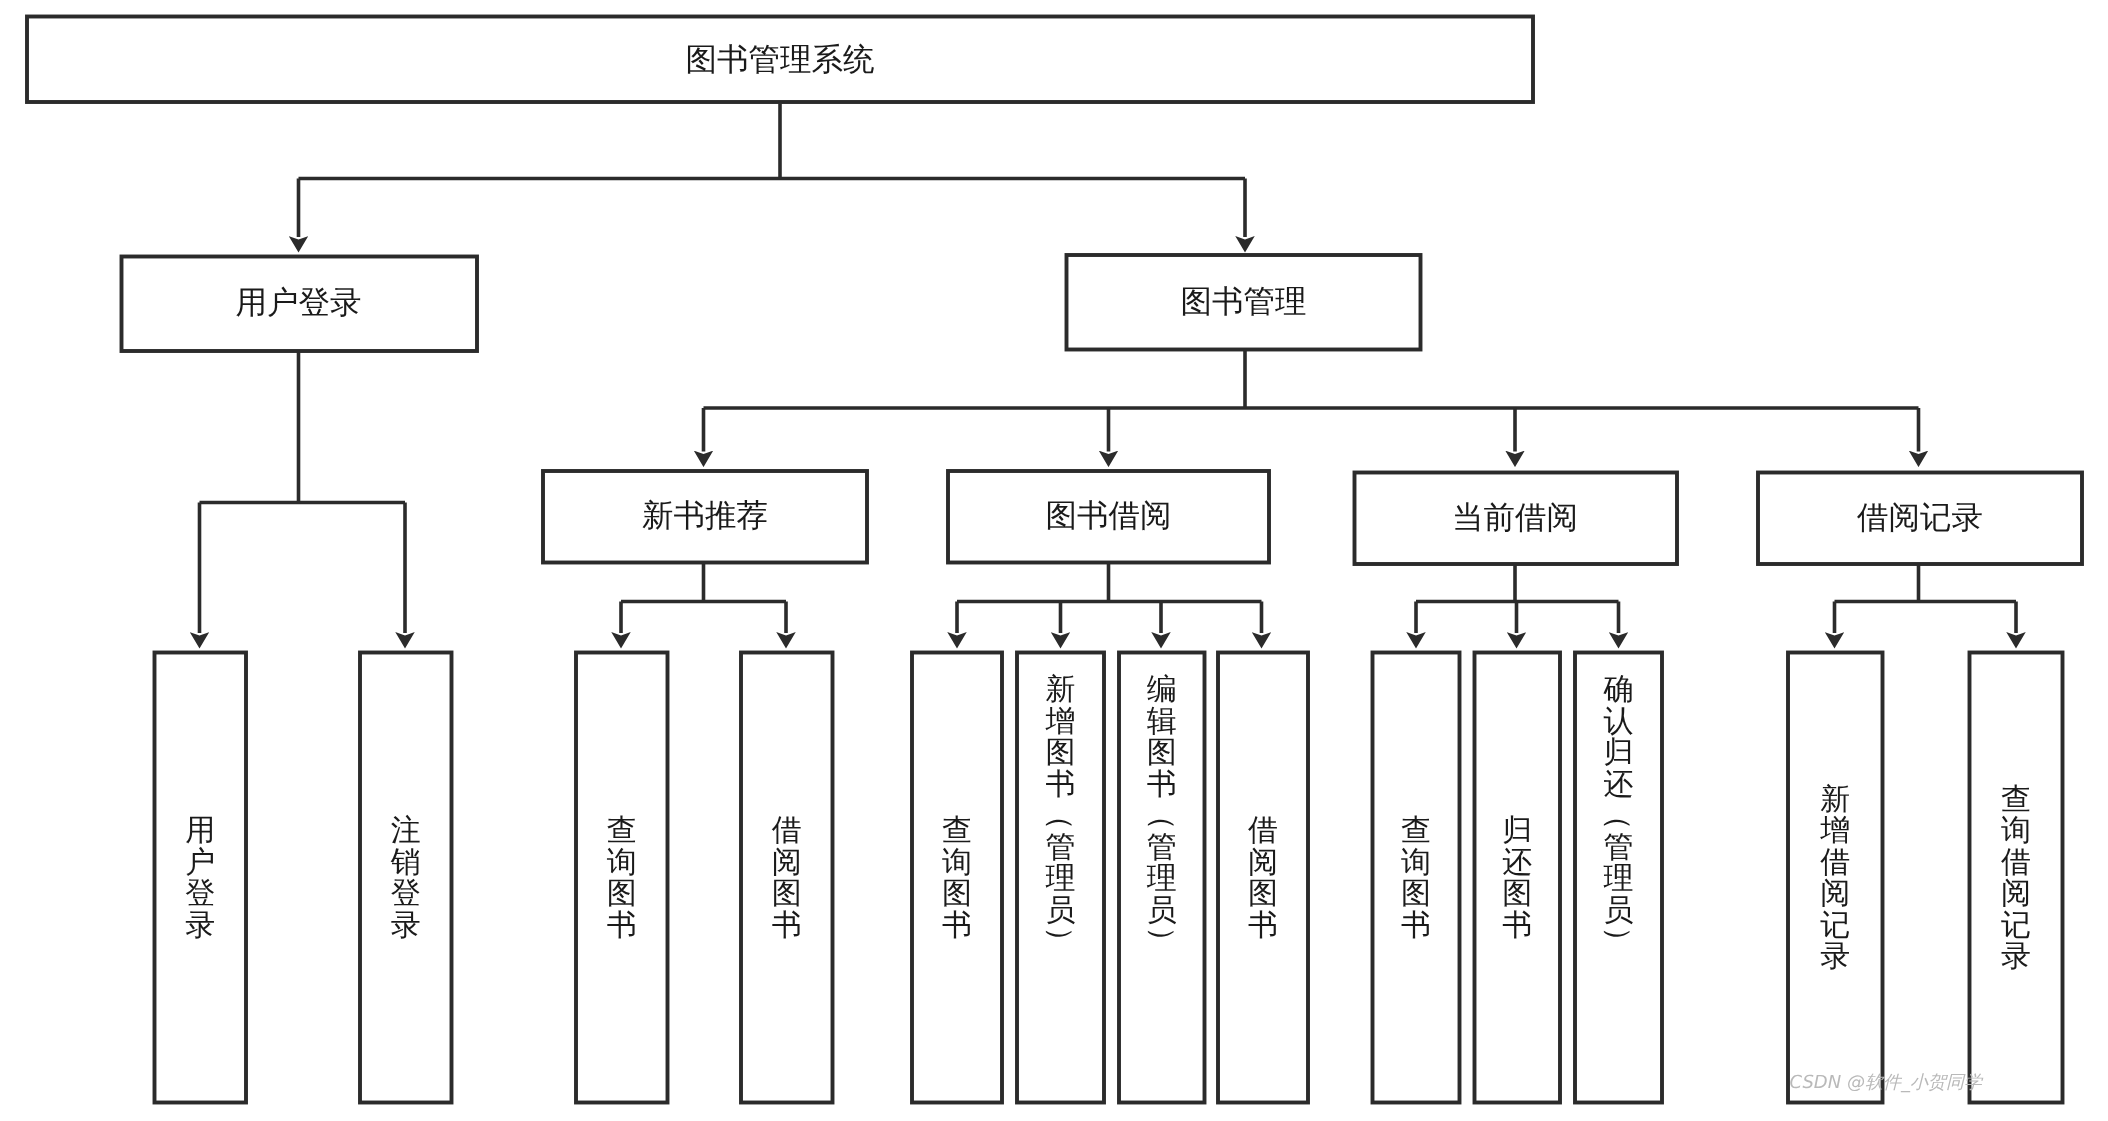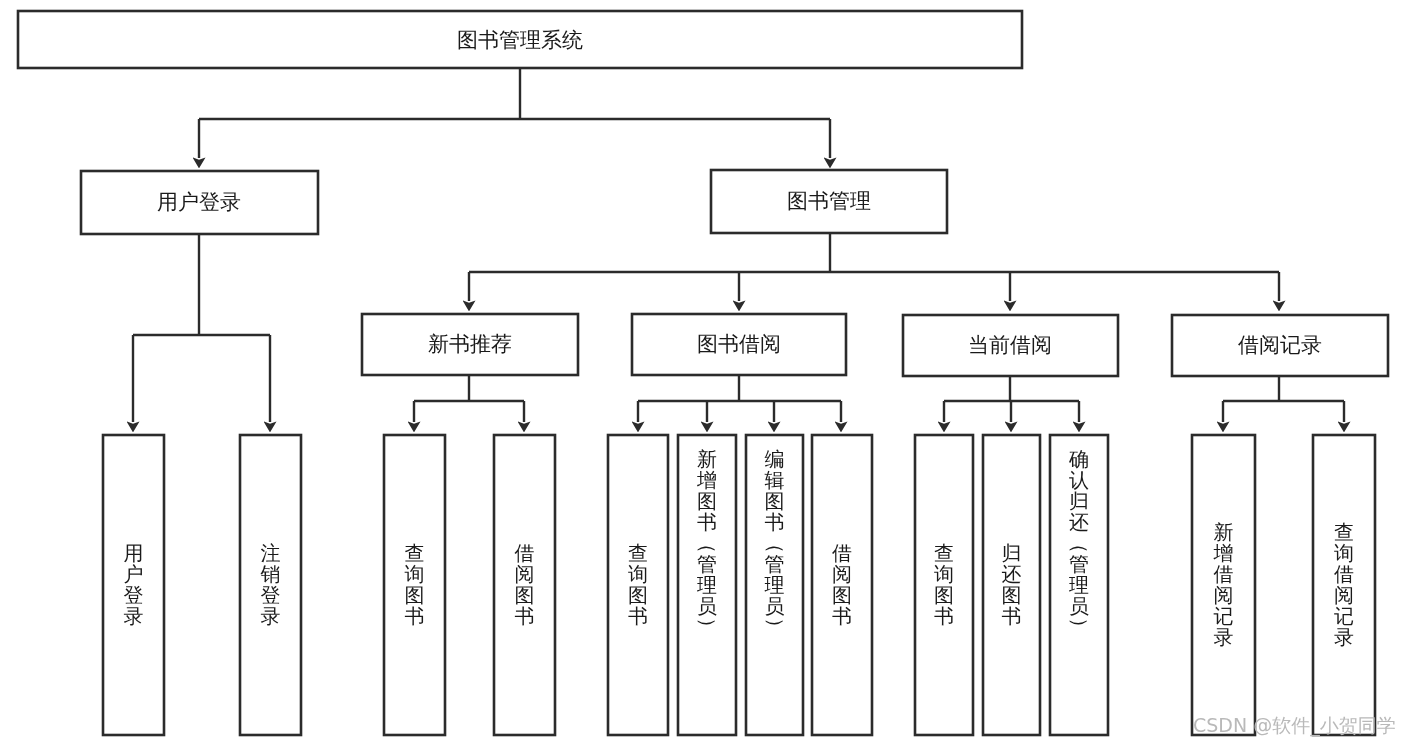--- a/index.html
+++ b/index.html
@@ -68,23 +68,24 @@
   }
   .vlabel span.paren {
     transform: rotate(90deg);
     height: 21px;
   }
   .watermark {
     position: absolute;
     left: 1193px;
     top: 713px;
     font-family: "DejaVu Sans", "Liberation Sans", sans-serif;
-    font-size: 19px;
+    font-size: 12px;
     color: #b9b9b9;
     white-space: nowrap;
+    font-style: italic;
   }
 </style>
 </head>
 <body>
 
 <div id="diagram-root">
 
   <svg class="flow" viewBox="0 0 1405 747">
     <defs>
       <marker id="ah" markerWidth="11" markerHeight="13" refX="0.6" refY="6.5" orient="auto" markerUnits="userSpaceOnUse">

